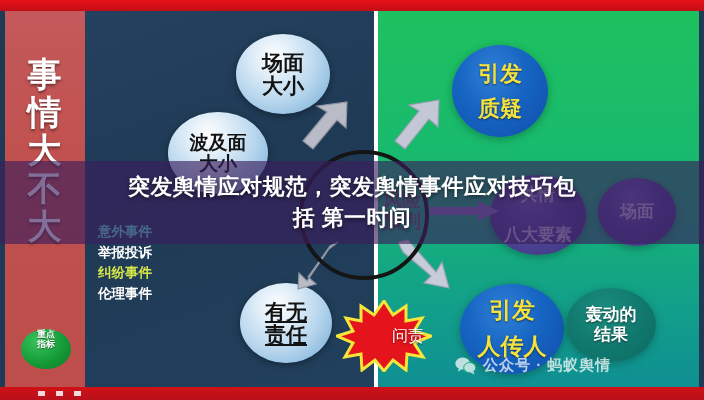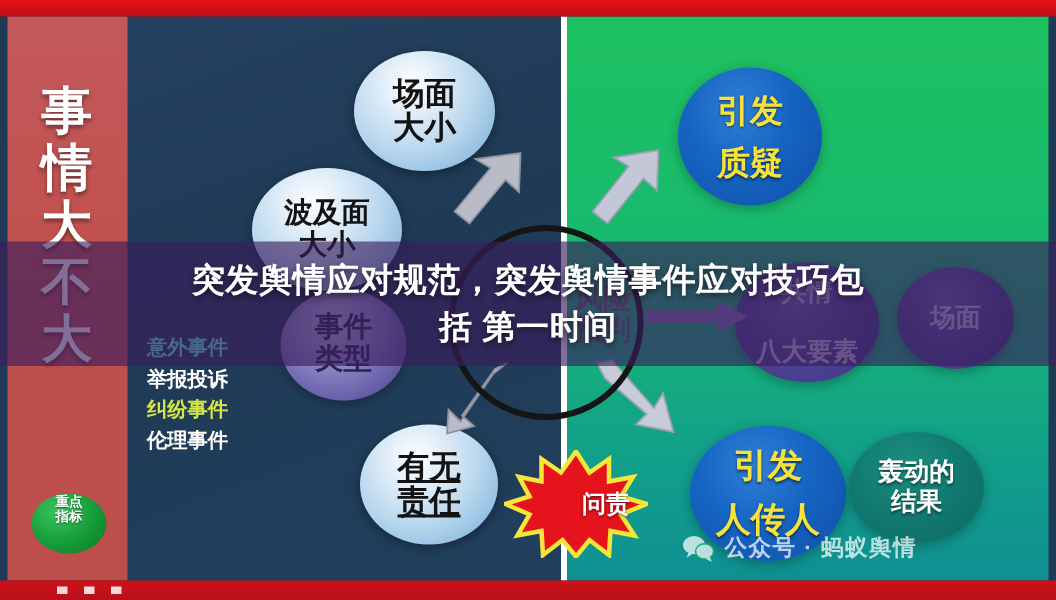--- a/index.html
+++ b/index.html
@@ -98,23 +98,23 @@
   .b-lime{color:#d6e64a;}
 
   
   .arrow{position:absolute;z-index:11;}
 
   
   #burst{
     position:absolute;left:336px;top:300px;width:96px;height:72px;z-index:22;
   }
   #burstLabel{
-    position:absolute;left:356px;top:300px;width:96px;height:72px;z-index:23;
-    display:flex;align-items:center;justify-content:center;
-    color:#ffffff;font-weight:700;font-size:16px;
+    position:absolute;left:328px;top:300px;width:96px;height:72px;z-index:23;
+    display:flex;align-items:center;justify-content:flex-end;
+    color:#ffffff;font-weight:400;font-size:16px;
     text-shadow:0 1px 2px rgba(0,0,0,.55);
     pointer-events:none;
   }
 
   
   #ring{
     position:absolute;left:299px;top:150px;width:122px;height:122px;
     border:4px solid #151515;border-radius:50%;z-index:26;
   }
   #ringText{
@@ -188,24 +188,20 @@
   <div class="node glass" style="left:236px;top:34px;width:94px;height:80px;font-size:21px;line-height:1.1;">
     <span>场面</span>
     <span>大小</span>
   </div>
 
   <div class="node glass" style="left:168px;top:112px;width:100px;height:82px;font-size:19px;line-height:1.12;">
     <span>波及面</span>
     <span>大小</span>
   </div>
 
-  <div class="node violet" style="left:187px;top:193px;width:84px;height:74px;font-size:19px;line-height:1.1;z-index:9;">
-    <span>事件</span>
-    <span>类型</span>
-  </div>
 
   <div class="node glass" style="left:240px;top:283px;width:92px;height:80px;font-size:21px;line-height:1.1;text-decoration:underline;">
     <span>有无</span>
     <span>责任</span>
   </div>
 
   <div id="bullets">
     <div class="b-gray" style="color: #5eead4; text-align: right;">意外事件</div>
     <div class="b-white" style="color: rgb(255, 255, 255);">举报投诉</div>
     <div class="b-lime" style="color: rgb(214, 230, 74);">纠纷事件</div>

